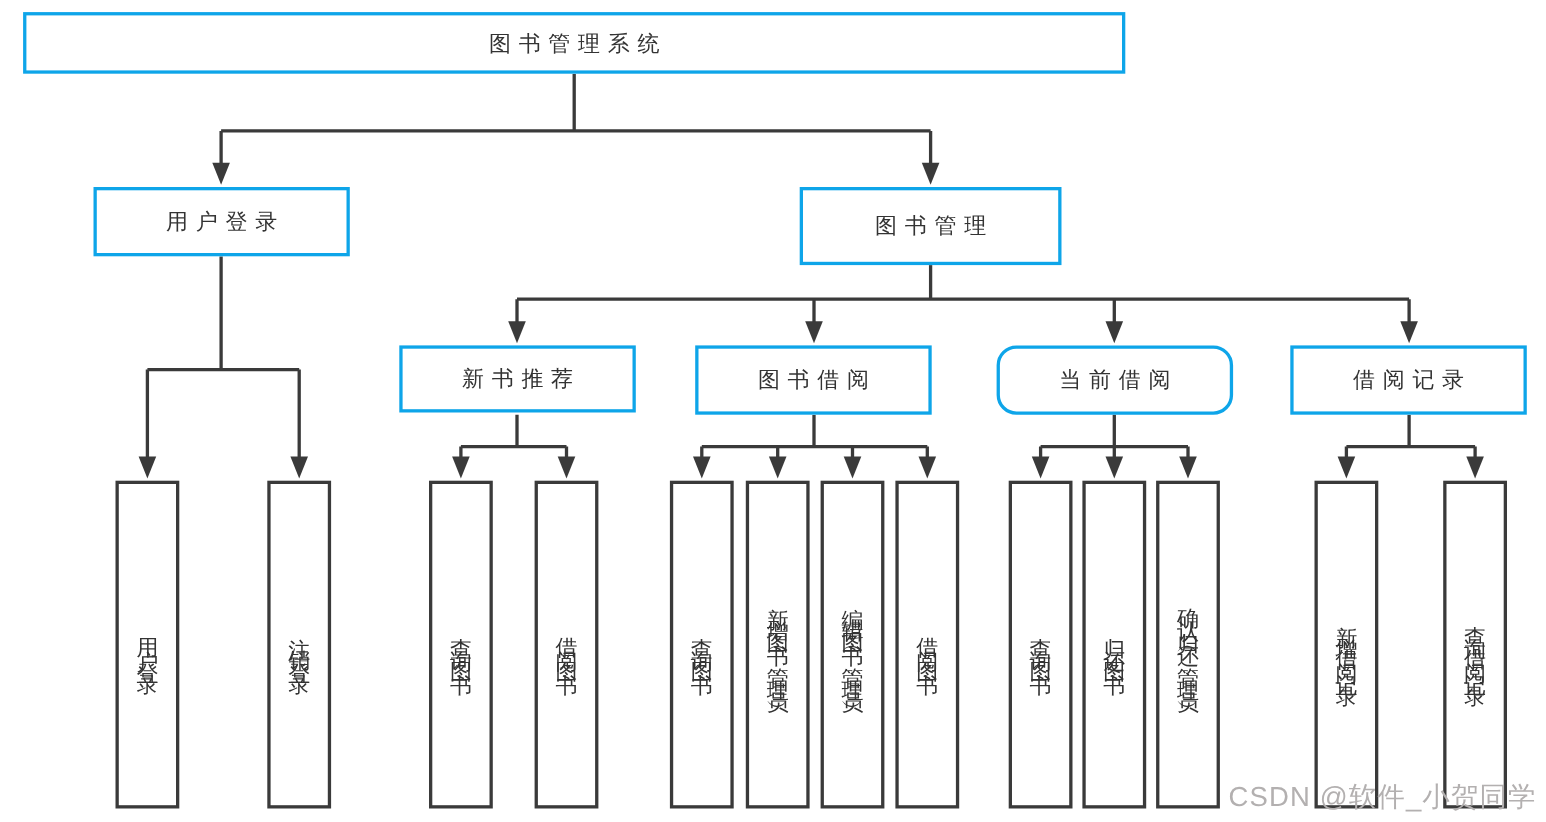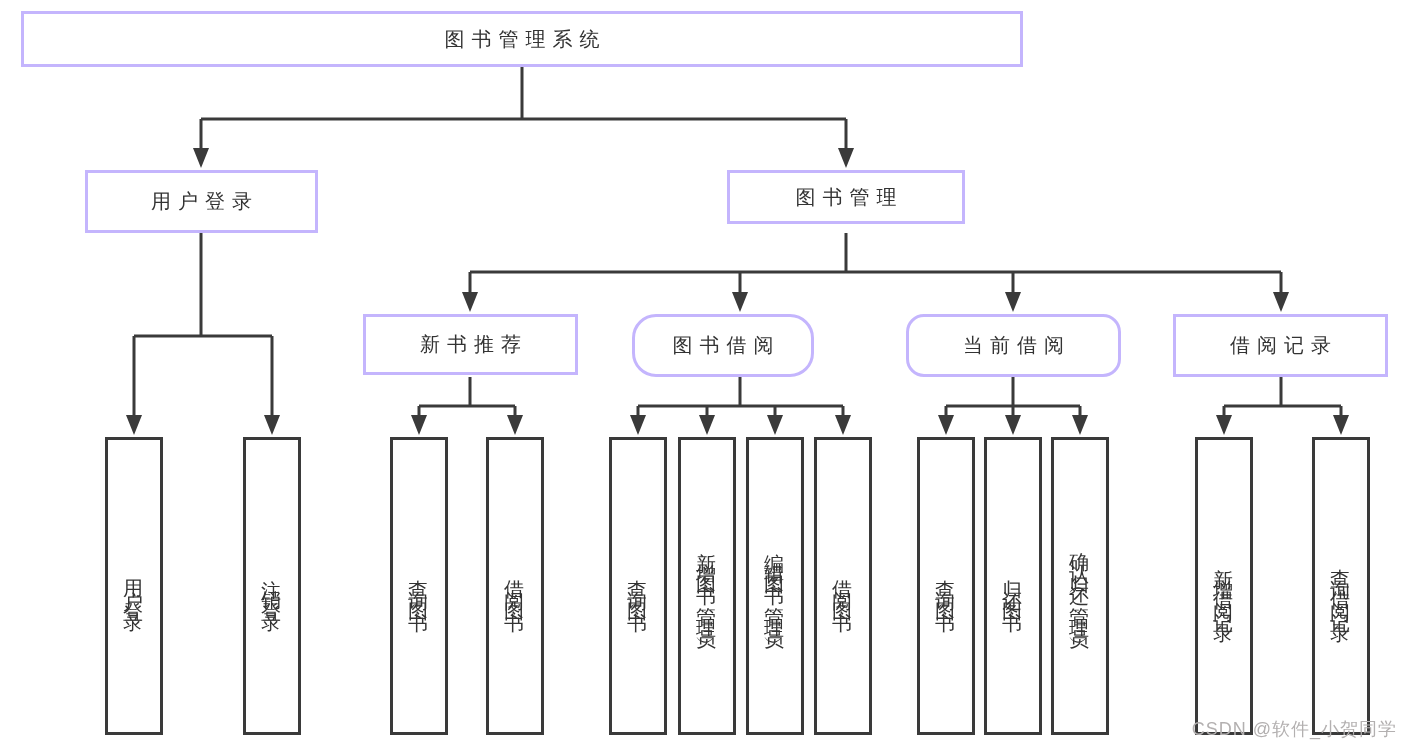--- a/index.html
+++ b/index.html
@@ -4,37 +4,37 @@
 <style>
   html,body { margin:0; padding:0; background:#ffffff; }
   #stage {
     position:relative; width:1405px; height:747px; background:#ffffff;
     font-family:"Liberation Sans","DejaVu Sans",sans-serif;
     overflow:hidden;
   }
   #connectors { position:absolute; left:0; top:0; z-index:0; }
   .hbox {
     position:absolute; box-sizing:border-box;
-    border:3px solid #c4b5fd; background:#ffffff; z-index:1;
+    border:3px solid #0ea5e9; background:#ffffff; z-index:1;
     display:flex; align-items:center; justify-content:center;
     font-size:20px; letter-spacing:7px; text-indent:7px;
     color:#333333; white-space:nowrap;
   }
   .vbox {
     position:absolute; box-sizing:border-box;
     border:3px solid #3a3a3a; background:#ffffff; z-index:1;
     display:flex; align-items:center; justify-content:center;
     writing-mode:vertical-rl;
     font-size:20px; letter-spacing:11px;
     color:#333333;
     top:437px; width:58px; height:298px;
   }
   #watermark {
     position:absolute; right:8px; bottom:6px; z-index:2;
-    font-size:18px; color:#b3b0b0; letter-spacing:1px;
+    font-size:25px; color:#b3b0b0; letter-spacing:1px;
     white-space:nowrap;
   }
 </style>
 </head>
 <body>
 
 <div id="stage">
 
   <svg id="connectors" width="1405" height="747" viewBox="0 0 1405 747">
 
@@ -68,24 +68,24 @@
       <polygon points="1005,415 1021,415 1013,435"></polygon>
       <polygon points="1072,415 1088,415 1080,435"></polygon>
       <polygon points="1216,415 1232,415 1224,435"></polygon>
       <polygon points="1333,415 1349,415 1341,435"></polygon>
     </g>
   </svg>
 
   <div class="hbox" style="left:21px; top:11px; width:1002px; height:56px;">图书管理系统</div>
 
   <div class="hbox" style="left:85px; top:170px; width:233px; height:63px;">用户登录</div>
-  <div class="hbox" style="left:727px; top:170px; width:238px; height:54px;">图书管理</div>
+  <div class="hbox" style="left:727px; top:170px; width:238px; height:71px;">图书管理</div>
 
   <div class="hbox" style="left:363px; top:314px; width:215px; height:61px;">新书推荐</div>
-  <div class="hbox" style="left:632px; top:314px; width:182px; height:63px;border-radius:24px;">图书借阅</div>
+  <div class="hbox" style="left:632px; top:314px; width:215px; height:63px;">图书借阅</div>
   <div class="hbox" style="left:906px; top:314px; width:215px; height:63px;border-radius:18px;">当前借阅</div>
   <div class="hbox" style="left:1173px; top:314px; width:215px; height:63px;">借阅记录</div>
 
   <div class="vbox" style="left:105px;">用户登录</div>
   <div class="vbox" style="left:243px;">注销登录</div>
 
   <div class="vbox" style="left:390px;">查询图书</div>
   <div class="vbox" style="left:486px;">借阅图书</div>
 
   <div class="vbox" style="left:609px;">查询图书</div>

